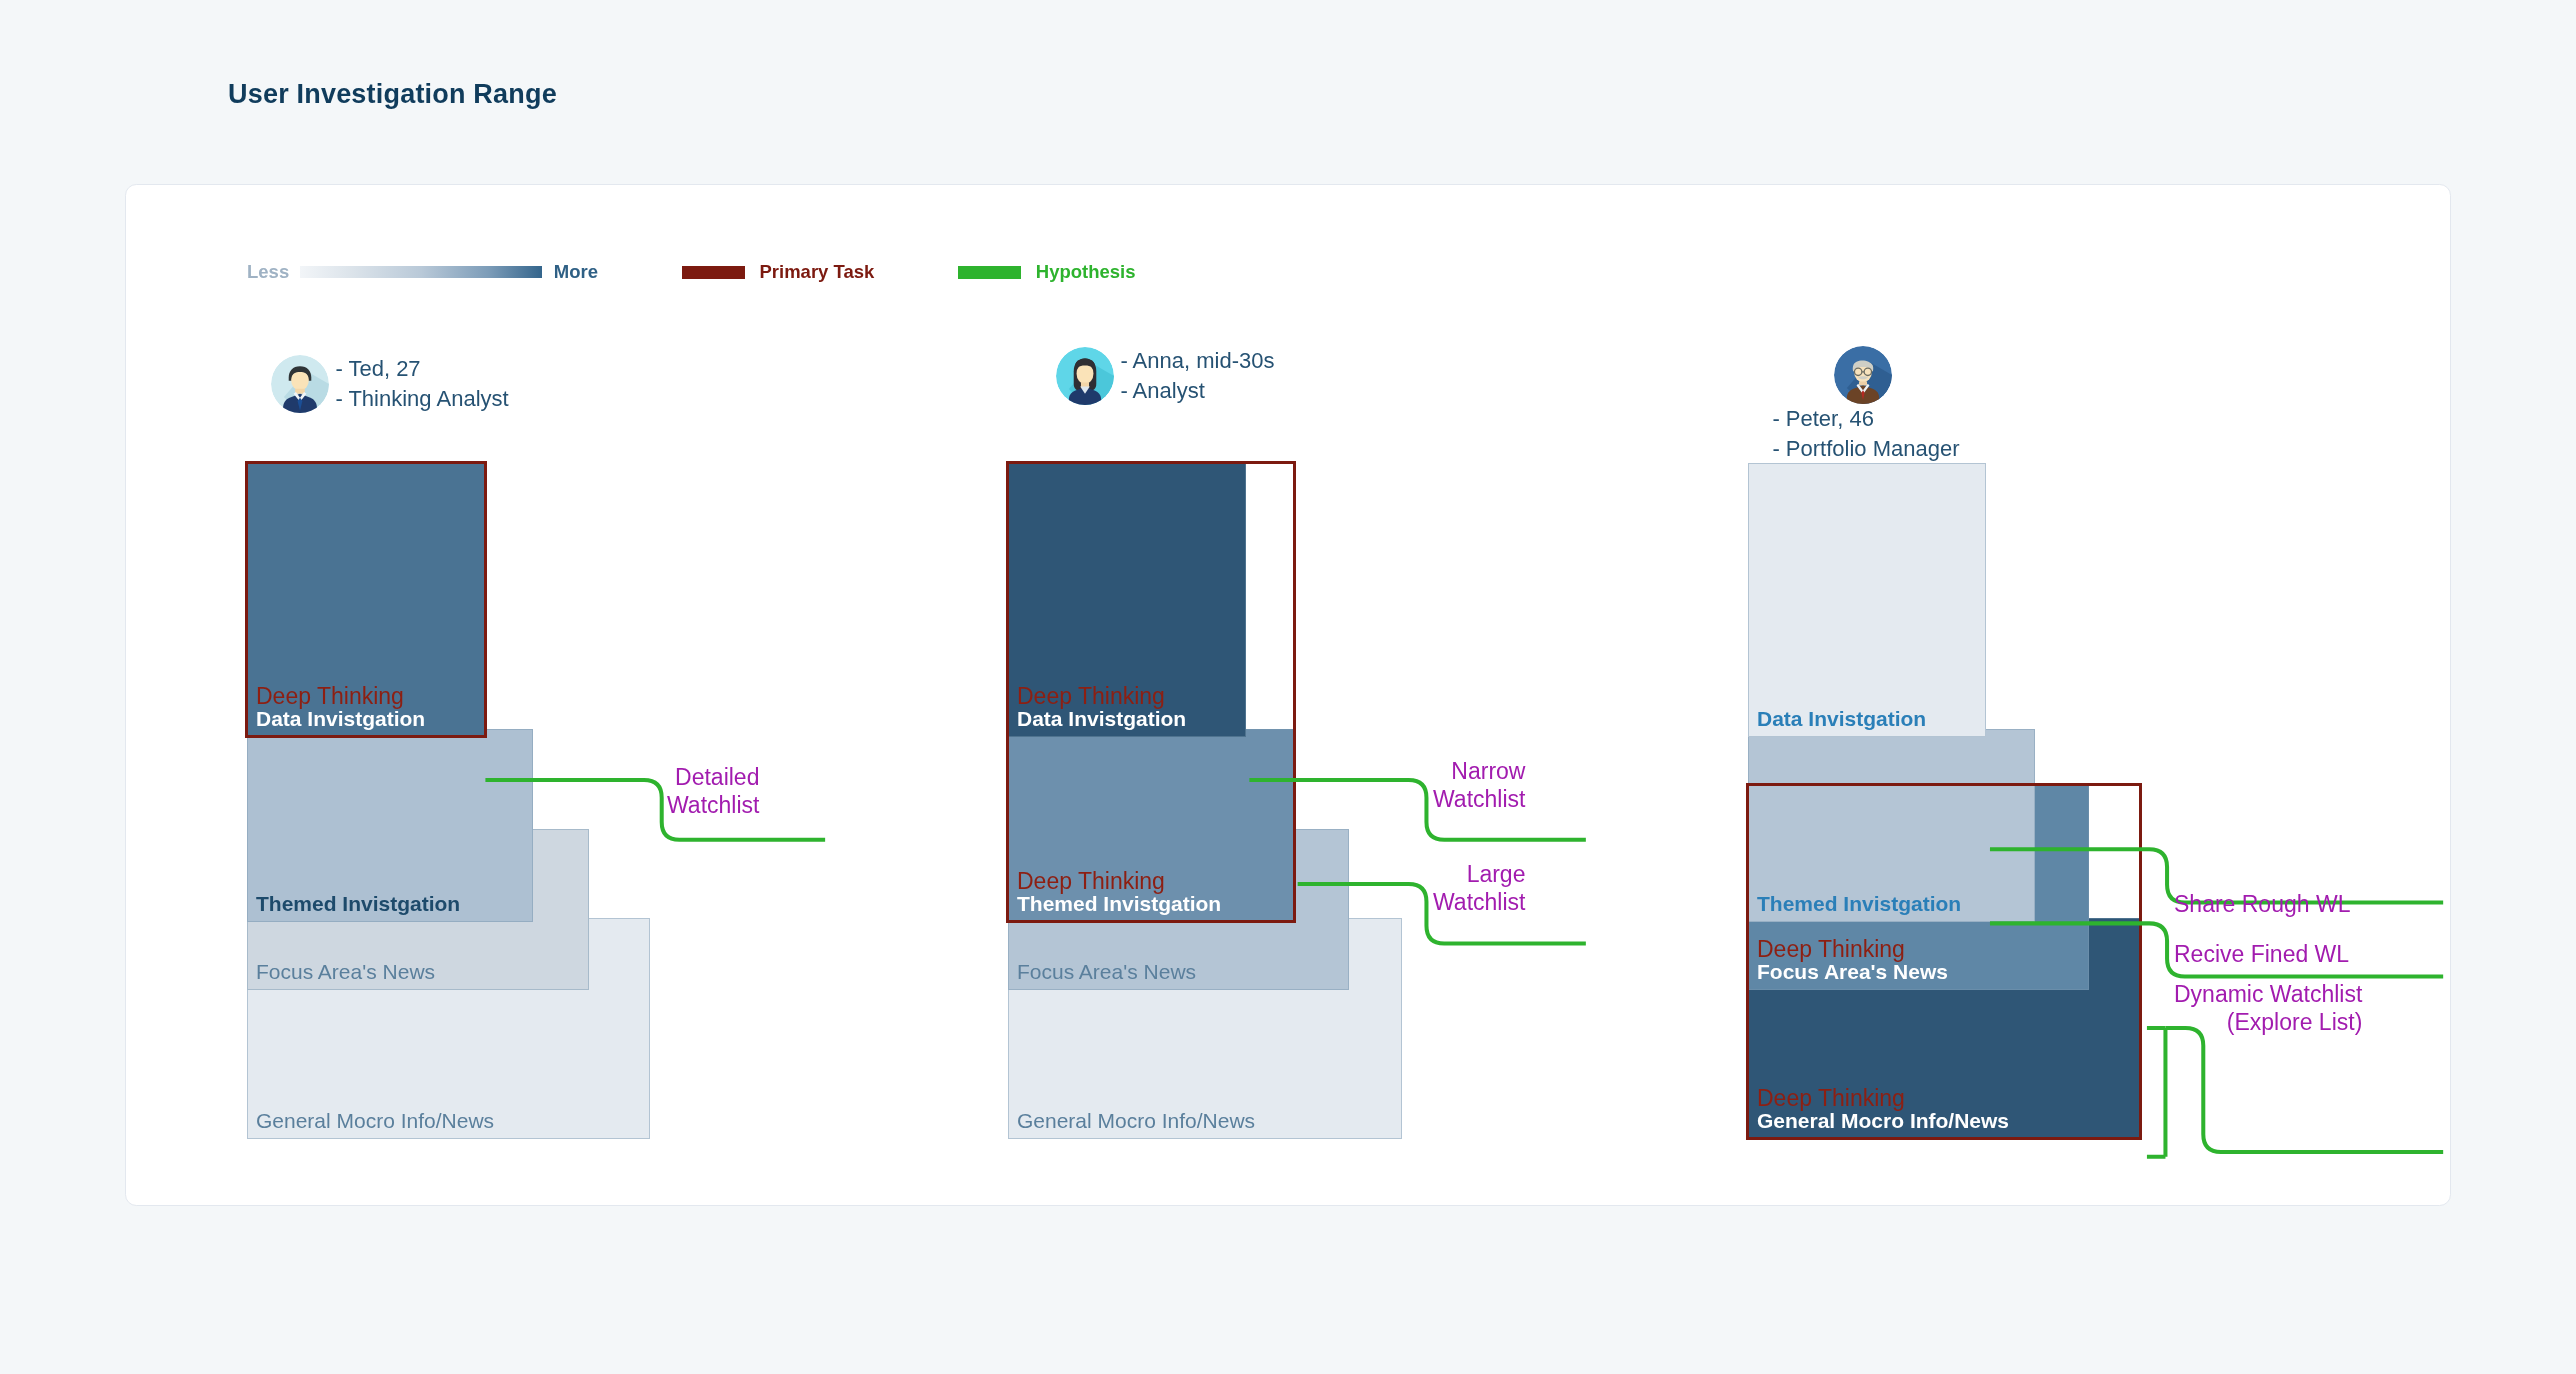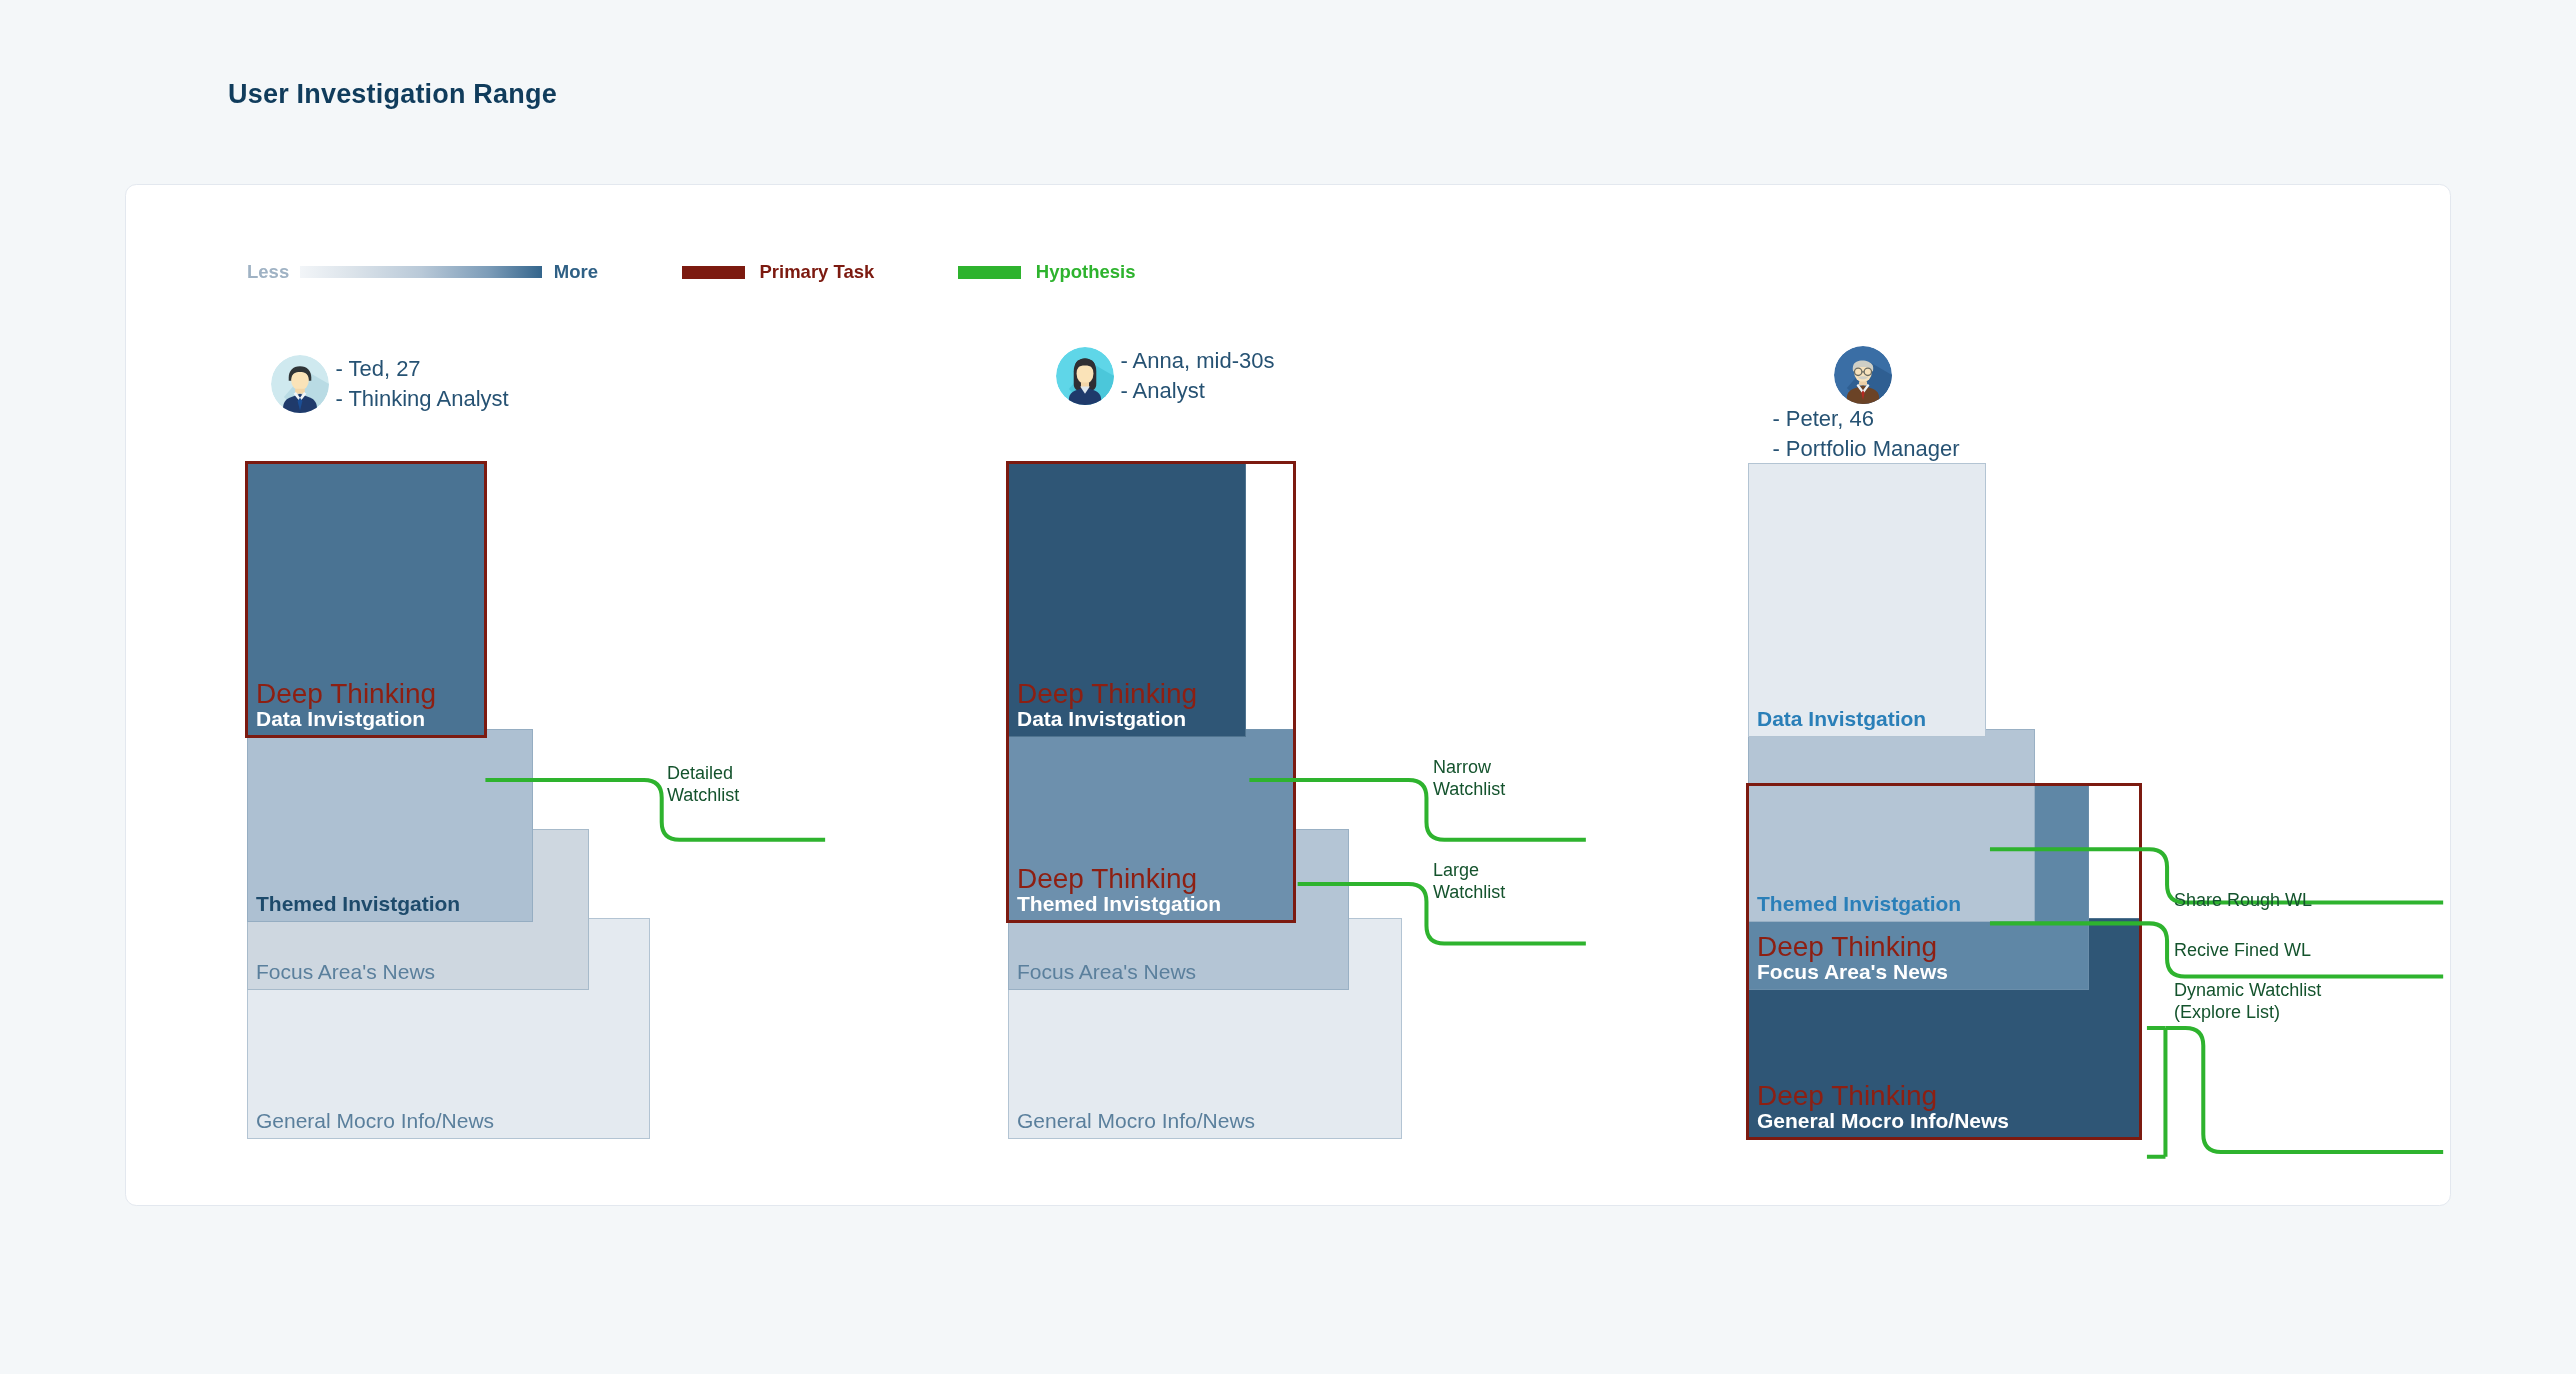--- a/index.html
+++ b/index.html
@@ -107,21 +107,21 @@
     border: 0.8px solid rgba(120,150,175,0.45);
   }
   .tier-labels {
     position: absolute;
     left: 8px;
     bottom: 6.4px;
     line-height: 1.02;
     white-space: nowrap;
   }
   .deep-thinking {
-    font-size: 28px;
+    font-size: 23px;
     color: #8d1f12;
     display: block;
   }
   .tier-name {
     font-size: 21px;
     display: block;
   }
   .tier-name.on-dark { color: #ffffff; font-weight: bold; }
   .tier-name.muted    { color: #5a7f9c; }
   .tier-name.dark-txt { color: #1d4a6b; font-weight: bold; }
@@ -138,24 +138,25 @@
   .callout-svg {
     position: absolute;
     left: 0;
     top: 0;
     width: 2576px;
     height: 1375px;
     pointer-events: none;
   }
   .callout-text {
     position: absolute;
-    color: #14532d;
-    font-size: 18px;
+    color: #a21caf;
+    font-size: 23px;
     line-height: 1.22;
     white-space: nowrap;
+    text-align: right;
   }
 </style>
 </head>
 <body>
 
 <div id="page-title">User Investigation Range</div>
 
 <div id="card">
 
   <div id="legend">

